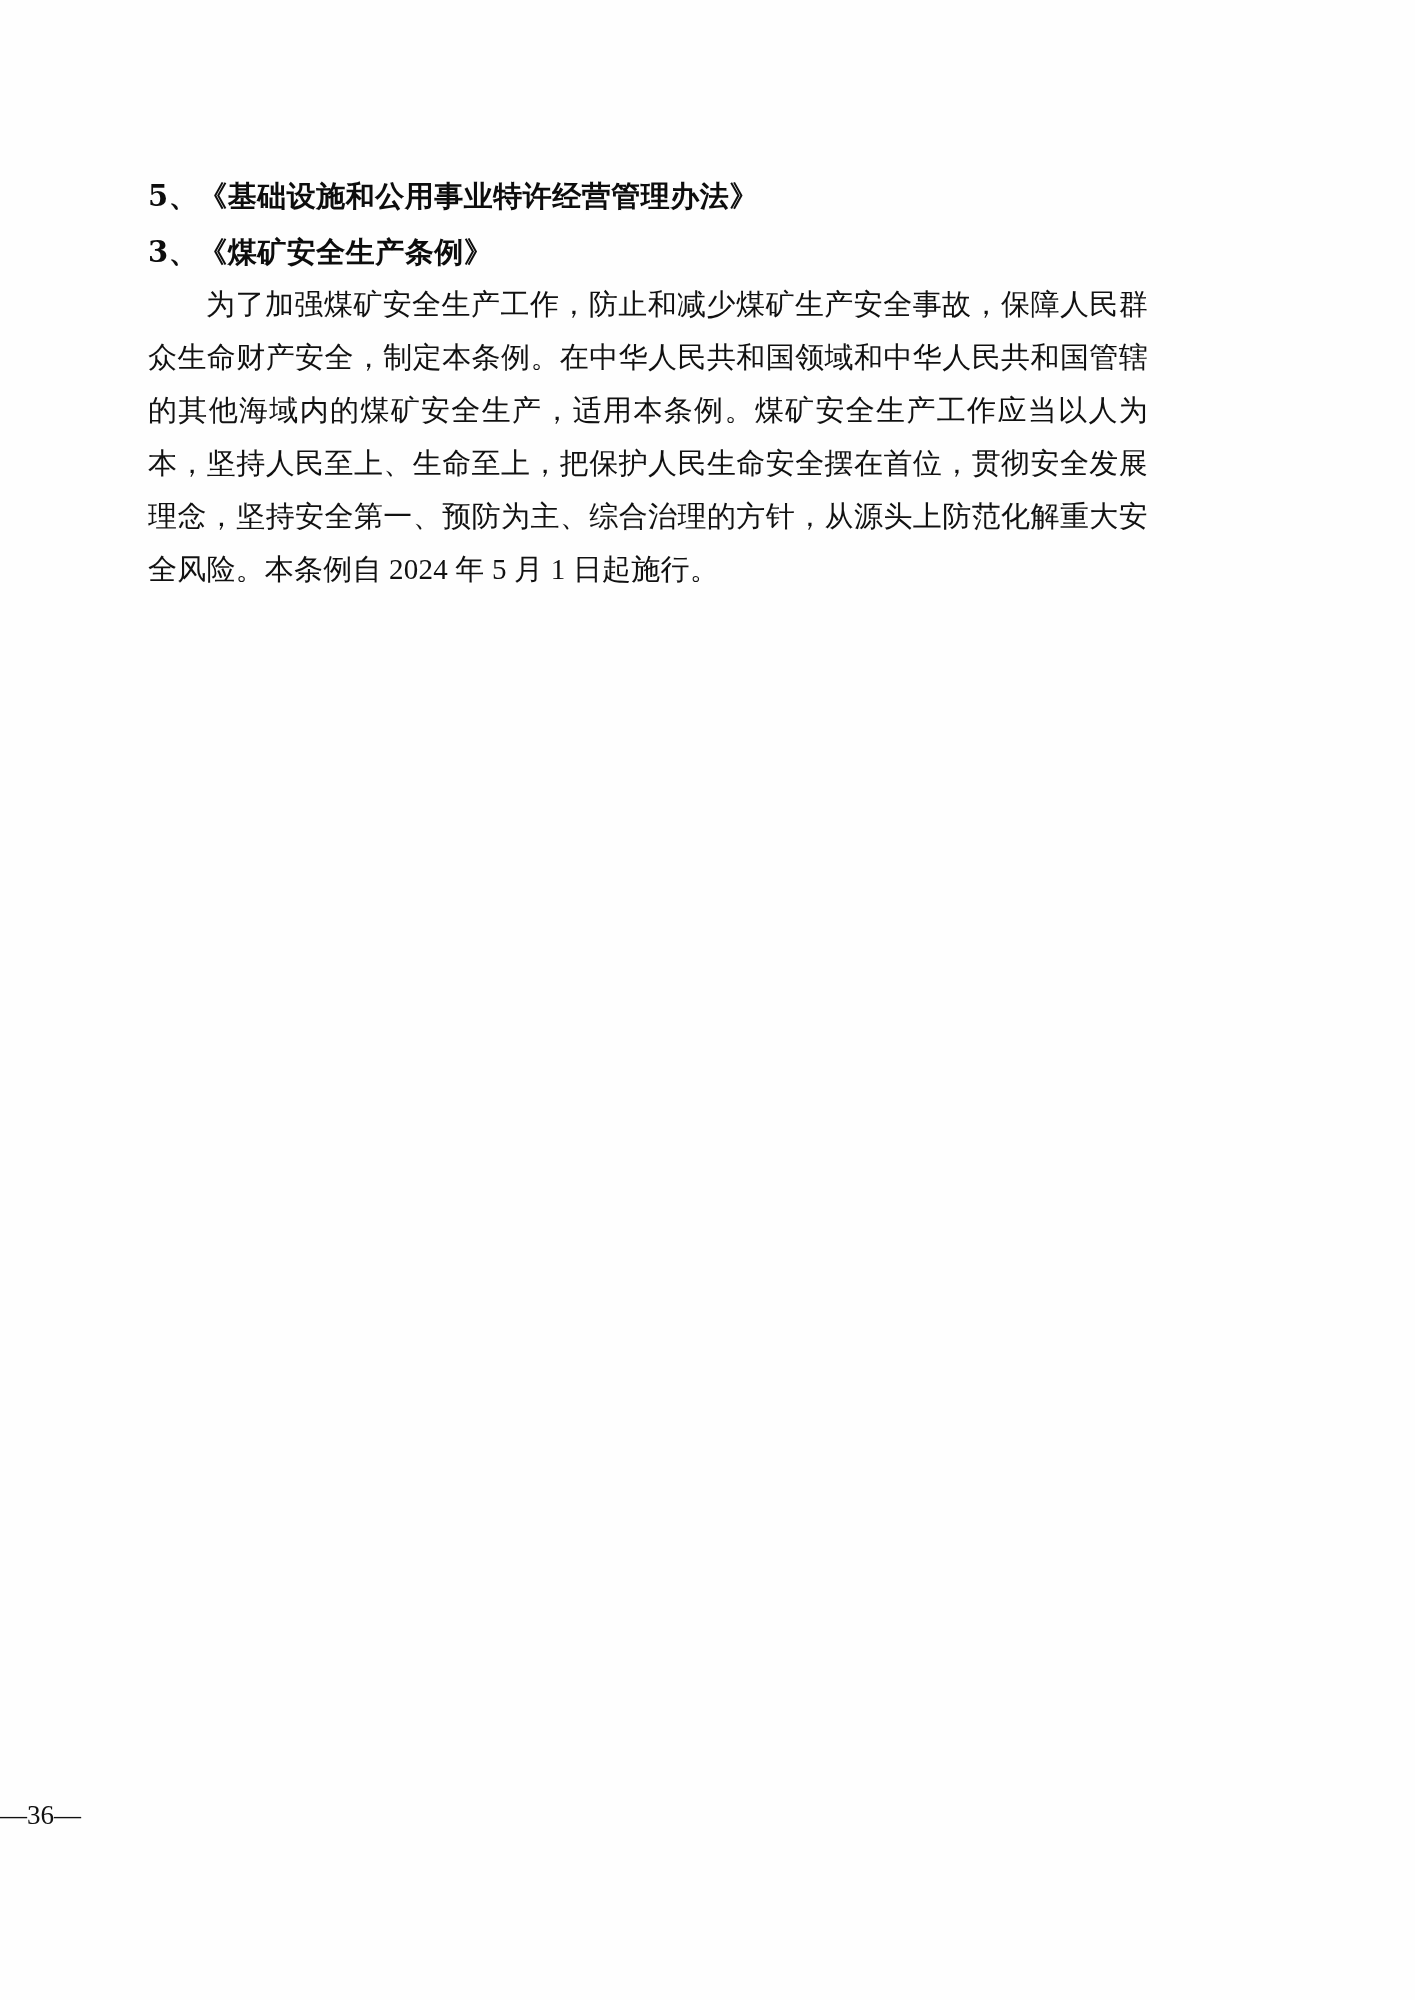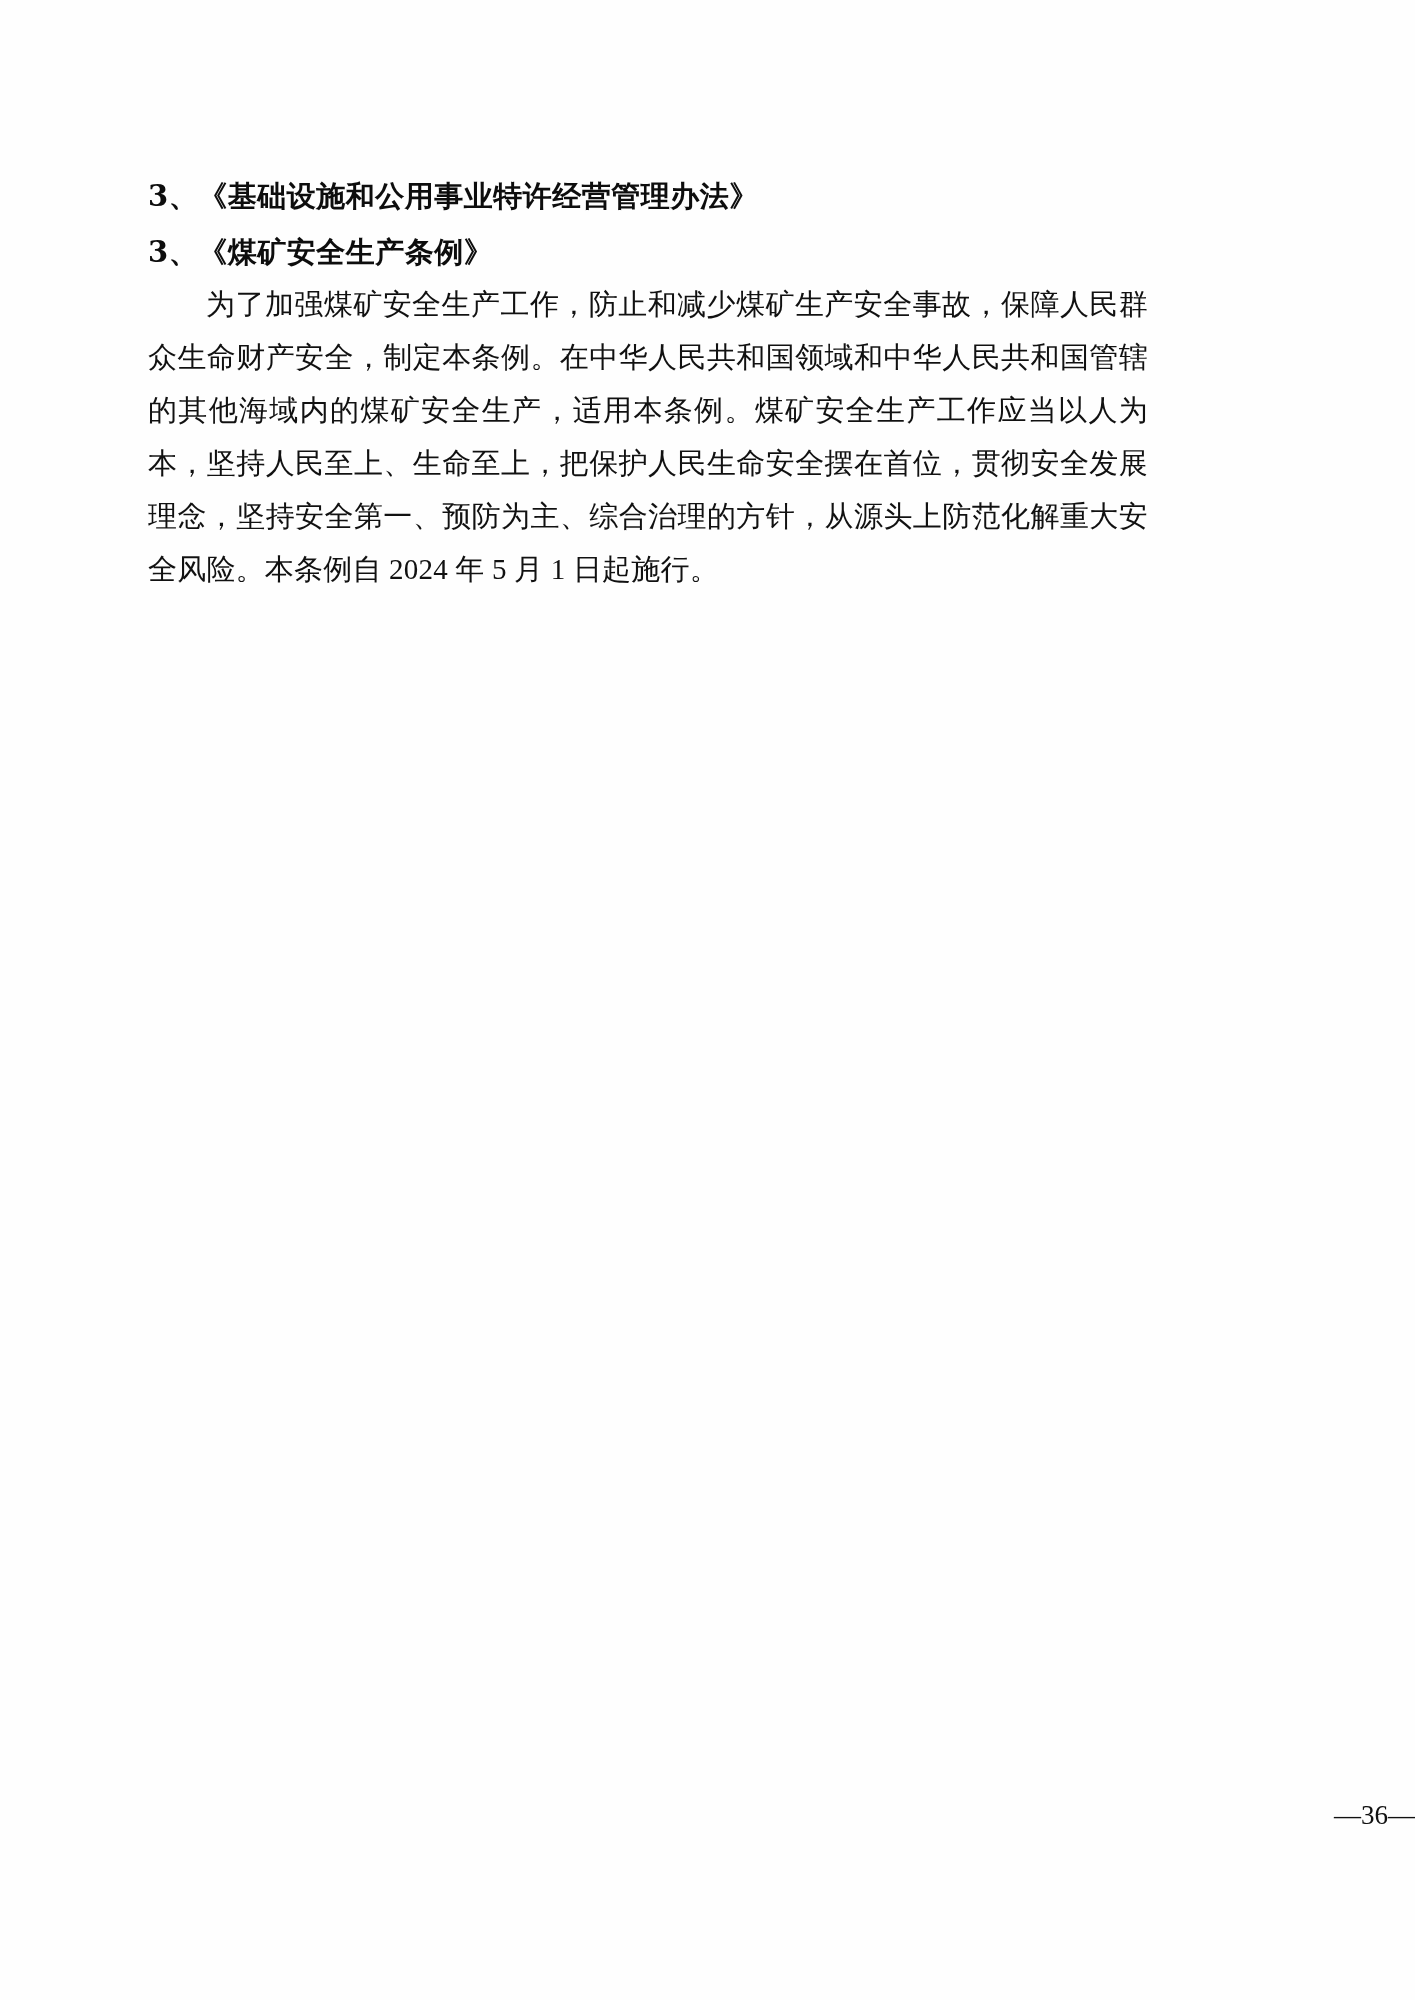--- a/index.html
+++ b/index.html
@@ -48,35 +48,35 @@
     text-justify: inter-ideograph;
     text-indent: 58px;
     color: #111111;
     letter-spacing: 0.2px;
   }
   .footer {
     position: absolute;
     left: 0;
     top: 1800px;
     width: 1415px;
-    text-align: right;
+    text-align: left;
     font-size: 27px;
     color: #111111;
     font-family: "Liberation Serif", "DejaVu Serif", serif;
   }
 </style>
 </head>
 <body>
 
 <div class="page">
   <div class="content">
 
 
     <div class="section">
-      <div class="sec-heading">3、《基础设施和公用事业特许经营管理办法》</div>
+      <div class="sec-heading">5、《基础设施和公用事业特许经营管理办法》</div>
     </div>
 
     <div class="section">
       <div class="sec-heading">3、《煤矿安全生产条例》</div>
       <div class="sec-body">为了加强煤矿安全生产工作，防止和减少煤矿生产安全事故，保障人民群众生命财产安全，制定本条例。在中华人民共和国领域和中华人民共和国管辖的其他海域内的煤矿安全生产，适用本条例。煤矿安全生产工作应当以人为本，坚持人民至上、生命至上，把保护人民生命安全摆在首位，贯彻安全发展理念，坚持安全第一、预防为主、综合治理的方针，从源头上防范化解重大安全风险。本条例自 2024 年 5 月 1 日起施行。</div>
     </div>
 
     <div class="section">
     </div>
 

